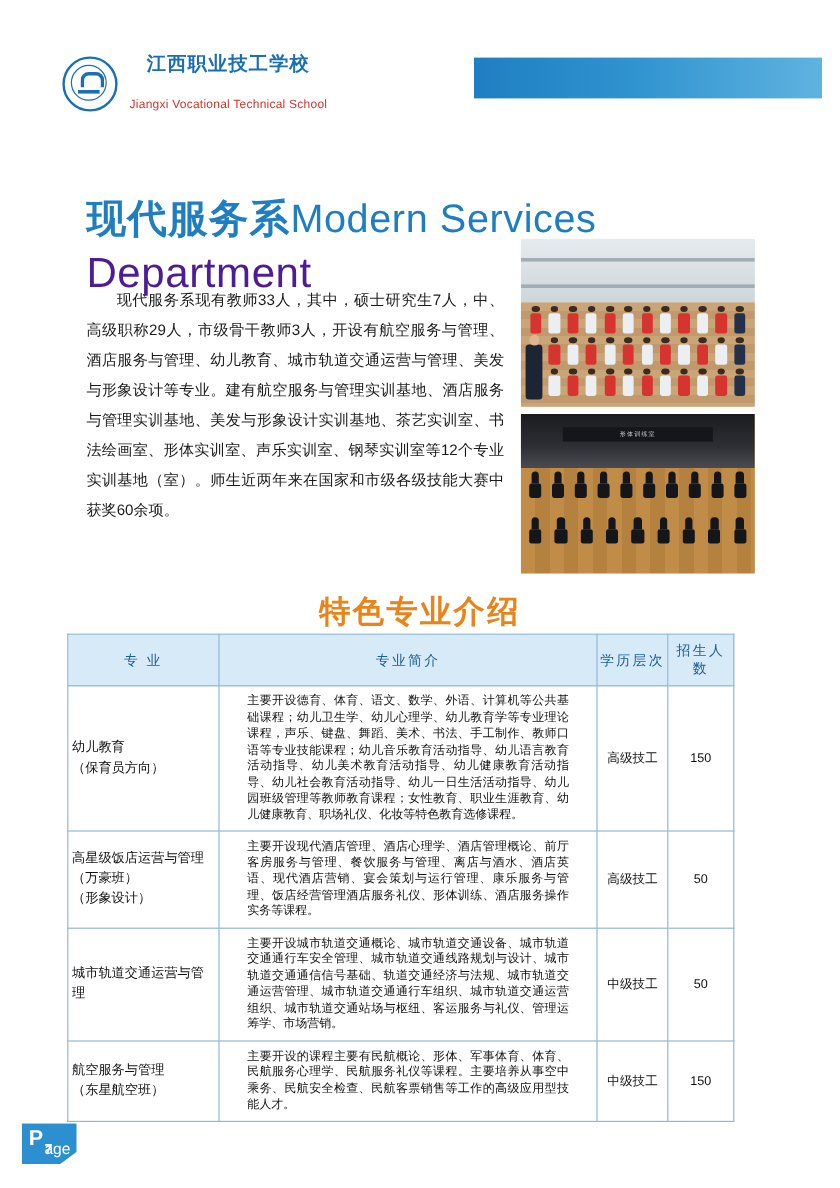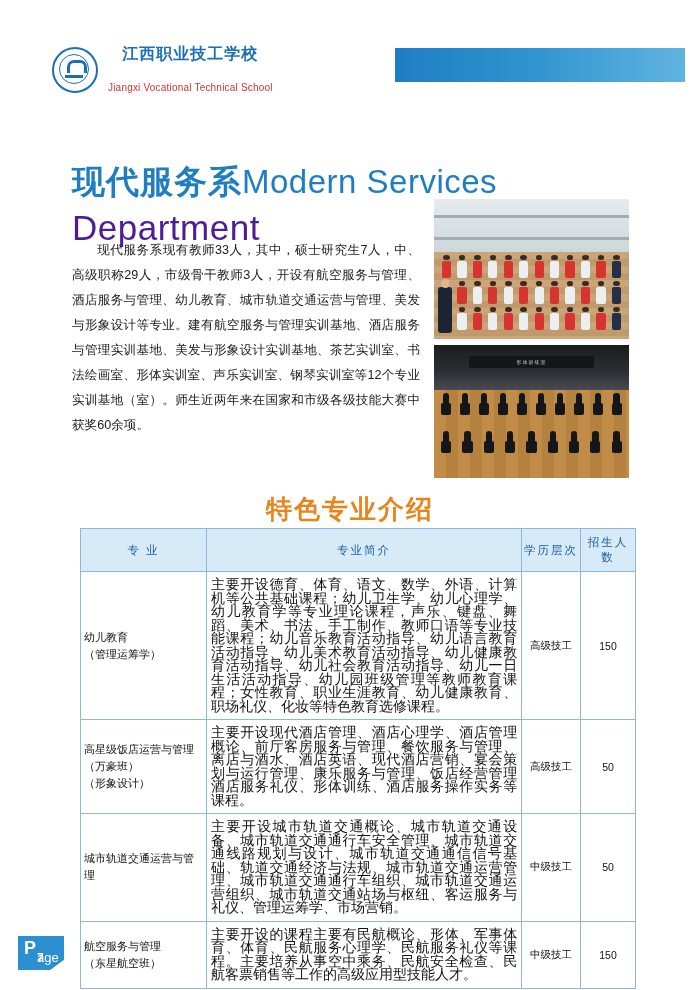--- a/index.html
+++ b/index.html
@@ -218,21 +218,21 @@
     text-align: center;
     font-size: 26px;
     font-weight: bold;
     color: #e8841a;
     letter-spacing: 2px;
   }
 
   
   .table-wrap {
     position: absolute;
-    left: 80px; top: 528px;
+    left: 56px; top: 528px;
     width: 556px;
   }
   table {
     border-collapse: collapse;
     width: 100%;
     table-layout: fixed;
   }
   th, td {
     border: 1px solid #8fb8d8;
     vertical-align: middle;
@@ -250,24 +250,24 @@
   .col-desc   { width: 310px; }
   .col-level  { width: 58px; }
   .col-num    { width: 54px; }
   td.major {
     font-size: 11px;
     line-height: 17px;
     color: #111;
     padding: 4px 3px;
   }
   td.desc {
-    font-size: 14px;
+    font-size: 10px;
     line-height: 13.5px;
     color: #111;
-    padding: 6px 4px;
+    padding: 6px 23px;
     text-align: justify;
   }
   td.level, td.num {
     text-align: center;
     font-size: 10.5px;
     color: #111;
   }
 
   
   .footer {
@@ -582,21 +582,21 @@
         <th>专  业</th>
         <th>专业简介</th>
         <th><span>学历层次</span></th>
         <th><span>招生人数</span></th>
       </tr>
     </thead>
     <tbody>
       <tr>
         <td class="major">
           <div>幼儿教育</div>
-          <div>（管理运筹学）</div>
+          <div>（保育员方向）</div>
         </td>
         <td class="desc">主要开设德育、体育、语文、数学、外语、计算机等公共基础课程；幼儿卫生学、幼儿心理学、幼儿教育学等专业理论课程，声乐、键盘、舞蹈、美术、书法、手工制作、教师口语等专业技能课程；幼儿音乐教育活动指导、幼儿语言教育活动指导、幼儿美术教育活动指导、幼儿健康教育活动指导、幼儿社会教育活动指导、幼儿一日生活活动指导、幼儿园班级管理等教师教育课程；女性教育、职业生涯教育、幼儿健康教育、职场礼仪、化妆等特色教育选修课程。</td>
         <td class="level">高级技工</td>
         <td class="num">150</td>
       </tr>
       <tr>
         <td class="major">
           <div>高星级饭店运营与管理</div>
           <div>（万豪班）</div>
           <div>（形象设计）</div>

